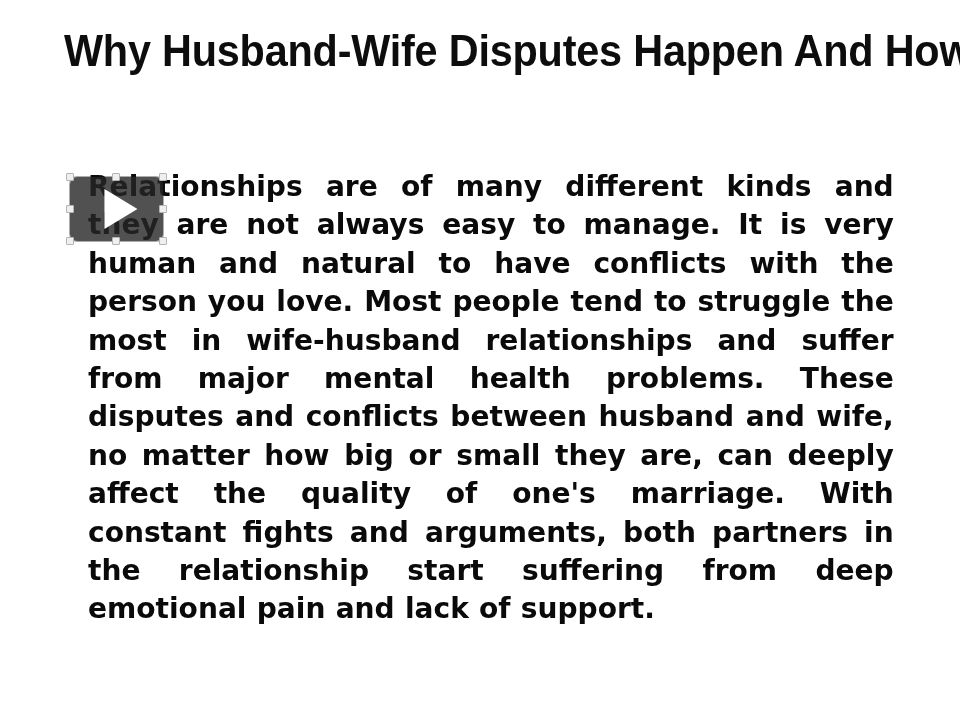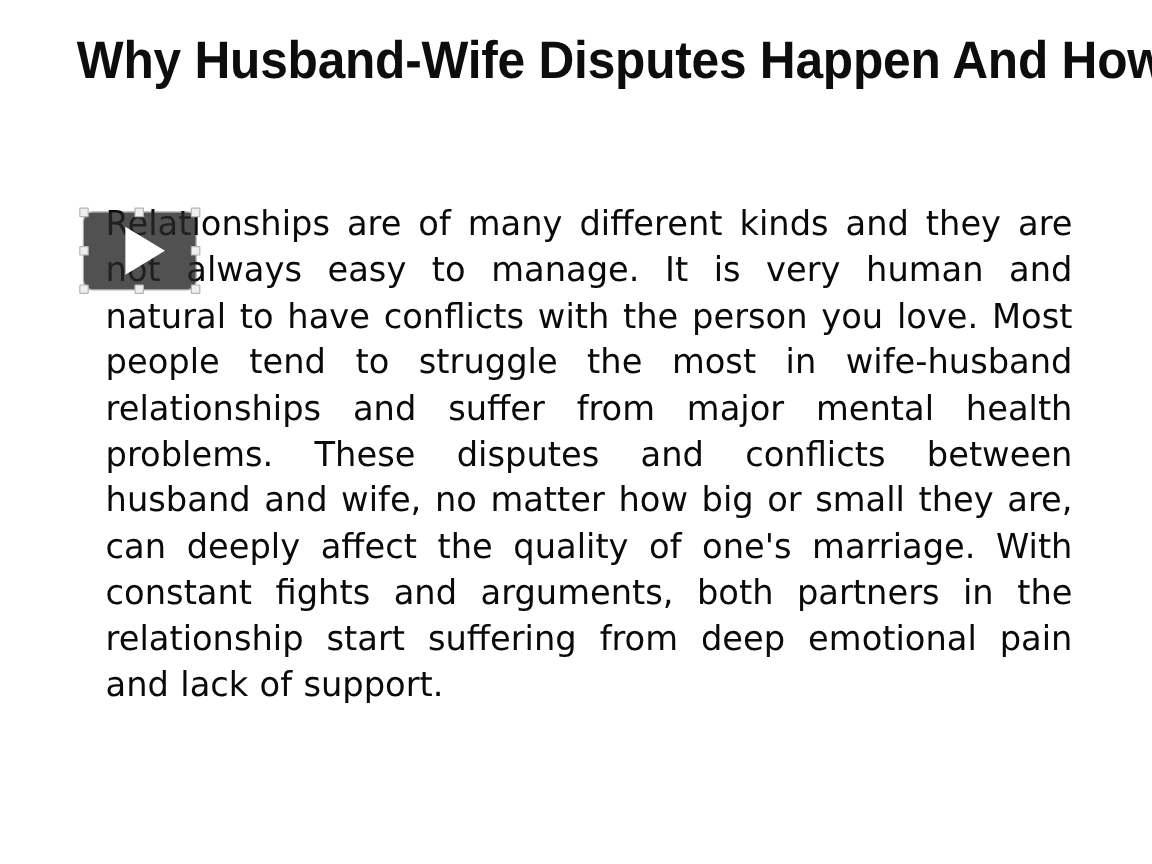--- a/index.html
+++ b/index.html
@@ -43,20 +43,21 @@
     transform: scaleX(0.94);
     transform-origin: left center;
   }
 
   
   .body-block {
     position: absolute;
     left: 88px;
     top: 168px;
     width: 818px;
+    font-weight: bold;
   }
   .body-text {
     margin: 0;
     font-family: "DejaVu Sans", "Liberation Sans", sans-serif;
     font-size: 28.5px;
     line-height: 38.4px;
     color: #0a0a0a;
     text-align: justify;
     text-justify: inter-word;
     word-spacing: 0.5px;

